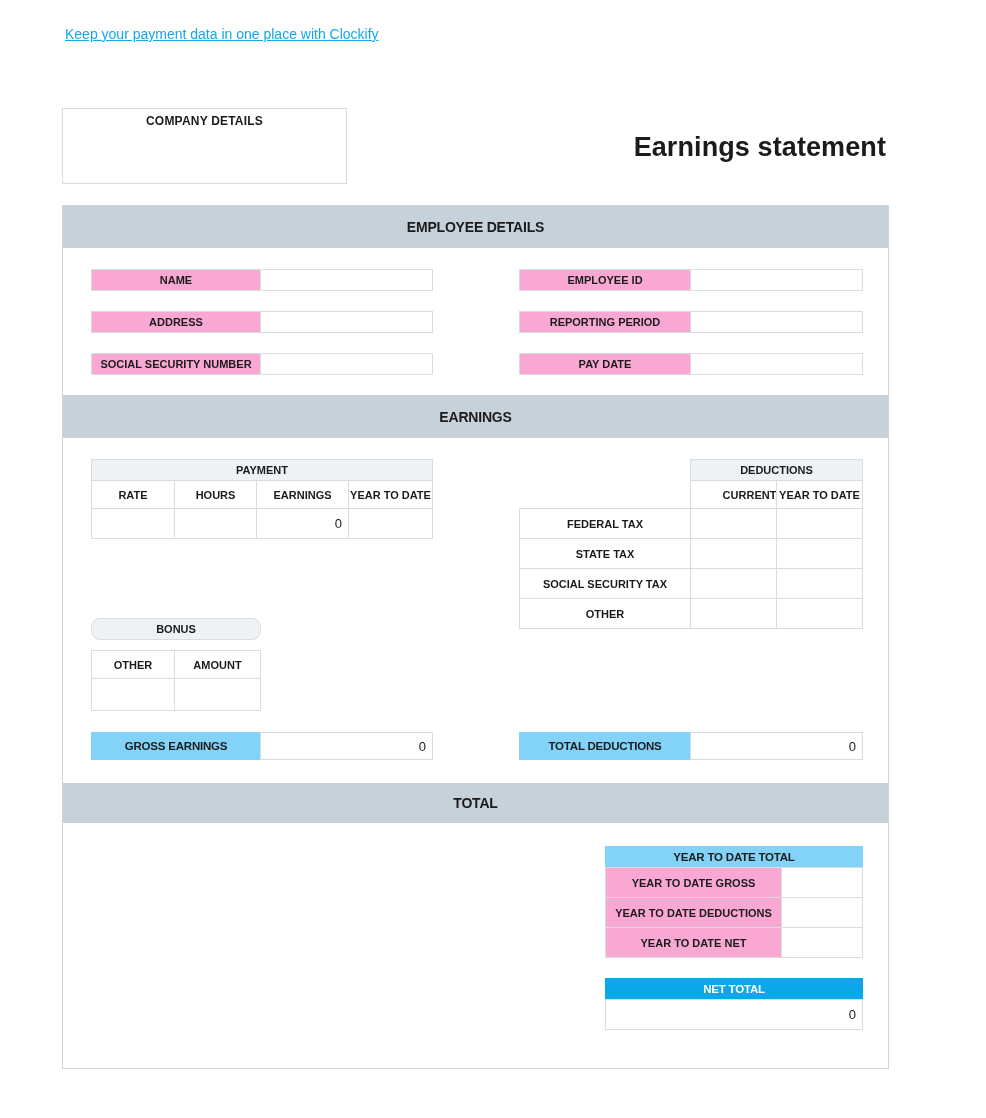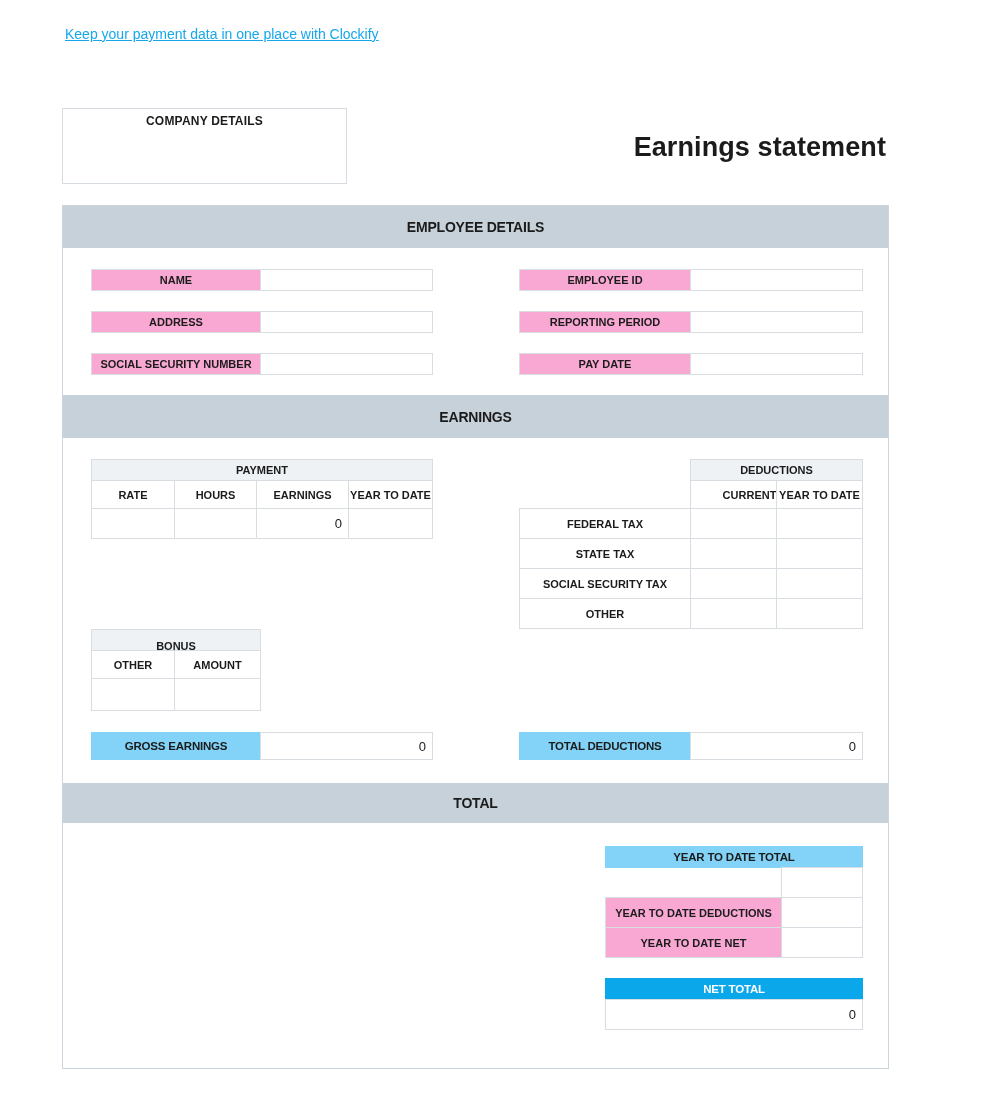--- a/index.html
+++ b/index.html
@@ -84,36 +84,37 @@
     <div class="cell val abs" style="left:713px;top:332px;width:87px;height:31px;"></div>
 
     <div class="cell whitelab abs" style="left:456px;top:362px;width:172px;height:31px;">SOCIAL SECURITY TAX</div>
     <div class="cell val abs" style="left:627px;top:362px;width:87px;height:31px;"></div>
     <div class="cell val abs" style="left:713px;top:362px;width:87px;height:31px;"></div>
 
     <div class="cell whitelab abs" style="left:456px;top:392px;width:172px;height:31px;">OTHER</div>
     <div class="cell val abs" style="left:627px;top:392px;width:87px;height:31px;"></div>
     <div class="cell val abs" style="left:713px;top:392px;width:87px;height:31px;"></div>
 
-    <div class="cell hdr abs" style="left:28px;top:423px;width:170px;height:33px;">BONUS</div>
+    <div class="cell hdr abs" style="left:28px;top:412px;width:170px;height:22px;border-radius:9px;">BONUS</div>
     <div class="cell colhdr abs" style="left:28px;top:444px;width:84px;height:29px;">OTHER</div>
     <div class="cell colhdr abs" style="left:111px;top:444px;width:87px;height:29px;">AMOUNT</div>
     <div class="cell val abs" style="left:28px;top:472px;width:84px;height:33px;"></div>
     <div class="cell val abs" style="left:111px;top:472px;width:87px;height:33px;"></div>
 
     <div class="cell blue-lab abs" style="left:28px;top:526px;width:170px;height:28px;background:#82d3f7;border-color:#82d3f7;">GROSS EARNINGS</div>
     <div class="cell val num abs" style="left:197px;top:526px;width:173px;height:28px;">0</div>
 
     <div class="cell blue-lab abs" style="left:456px;top:526px;width:172px;height:28px;background:#82d3f7;border-color:#82d3f7;">TOTAL DEDUCTIONS</div>
     <div class="cell val num abs" style="left:627px;top:526px;width:173px;height:28px;">0</div>
 
     <div class="band abs" style="top:577px;height:40px;background:#c7d1d9;">TOTAL</div>
 
     <div class="cell blue-lab abs" style="left:542px;top:640px;width:258px;height:22px;background:#82d3f7;border-color:#82d3f7;">YEAR TO DATE TOTAL</div>
 
+    <div class="cell lab abs" style="left:542px;top:661px;width:177px;height:31px;">YEAR TO DATE GROSS</div>
     <div class="cell val abs" style="left:718px;top:661px;width:82px;height:31px;"></div>
 
     <div class="cell lab abs" style="left:542px;top:691px;width:177px;height:31px;">YEAR TO DATE DEDUCTIONS</div>
     <div class="cell val abs" style="left:718px;top:691px;width:82px;height:31px;"></div>
 
     <div class="cell lab abs" style="left:542px;top:721px;width:177px;height:31px;">YEAR TO DATE NET</div>
     <div class="cell val abs" style="left:718px;top:721px;width:82px;height:31px;"></div>
 
     <div class="cell brightblue abs" style="left:542px;top:772px;width:258px;height:22px;background:#0ba7eb;border-color:#0ba7eb;">NET TOTAL</div>
     <div class="cell val num abs" style="left:542px;top:793px;width:258px;height:31px;">0</div>

